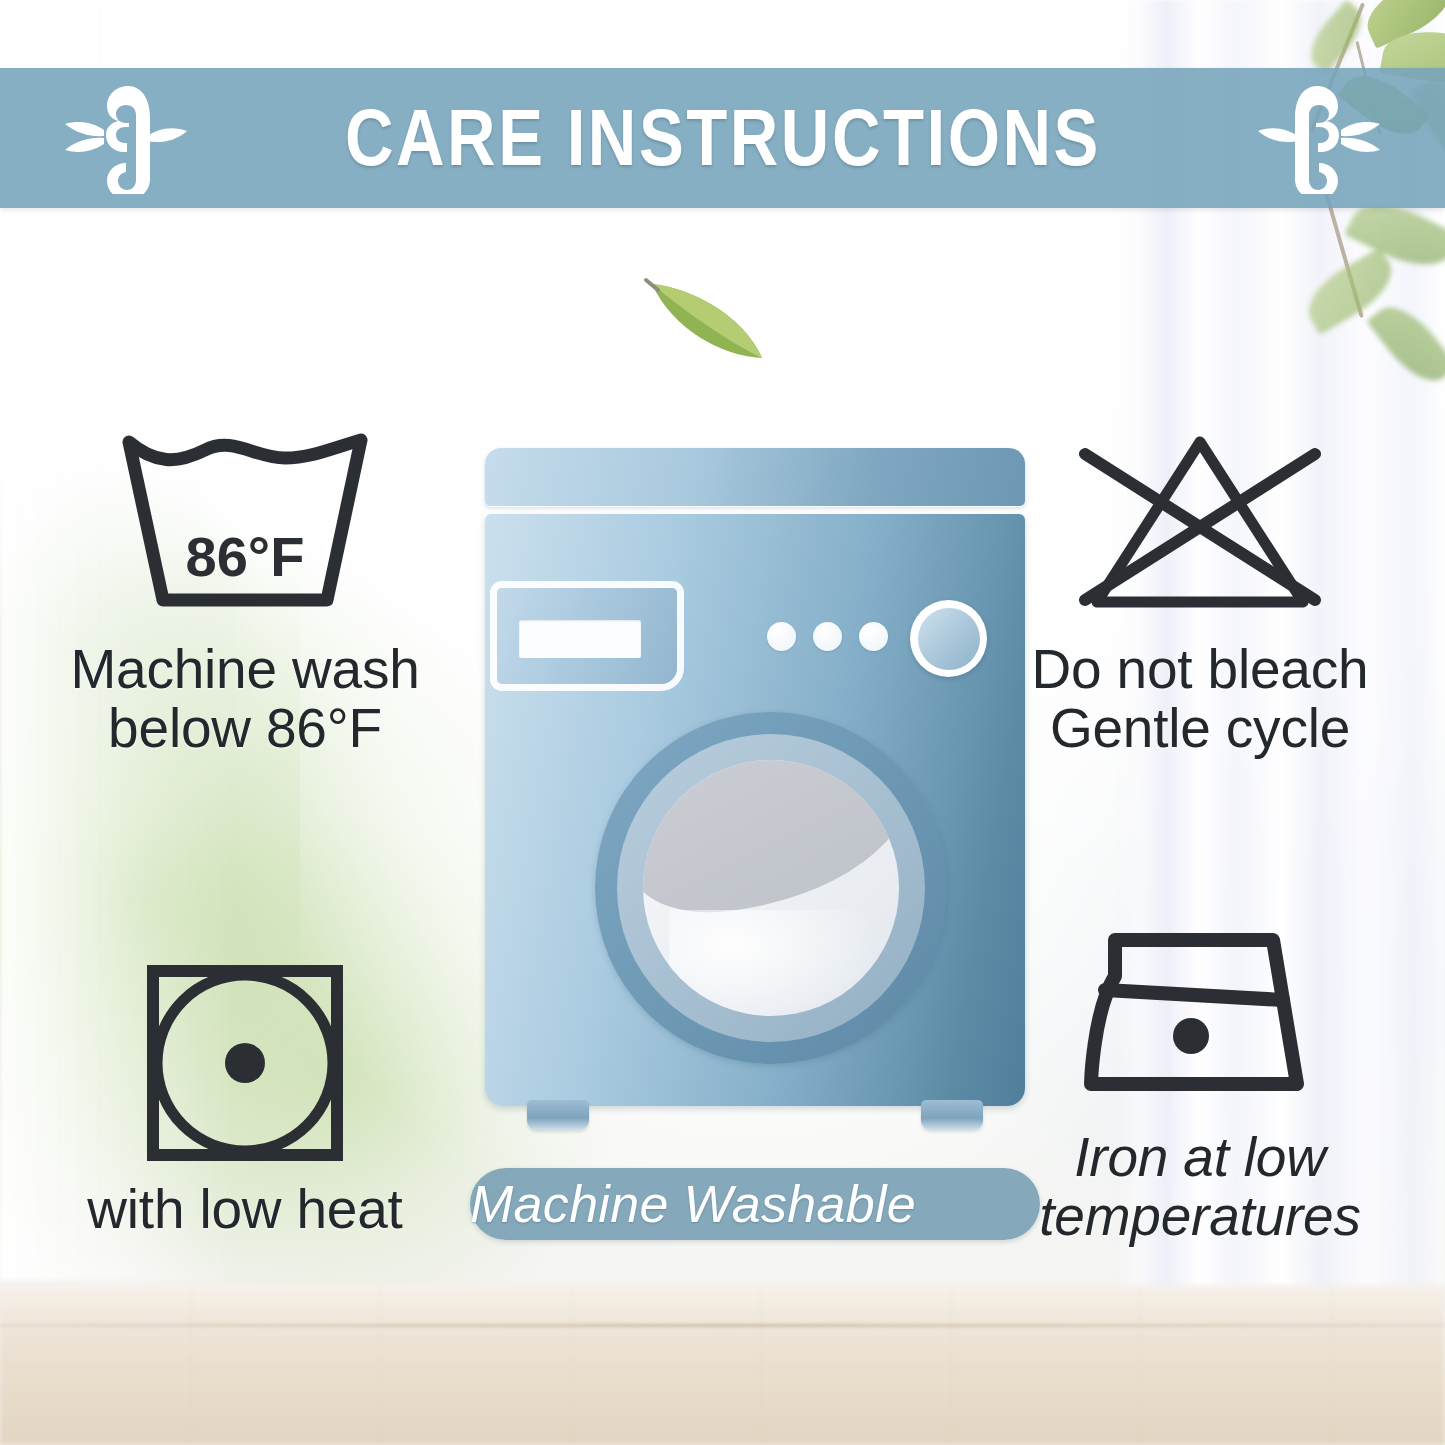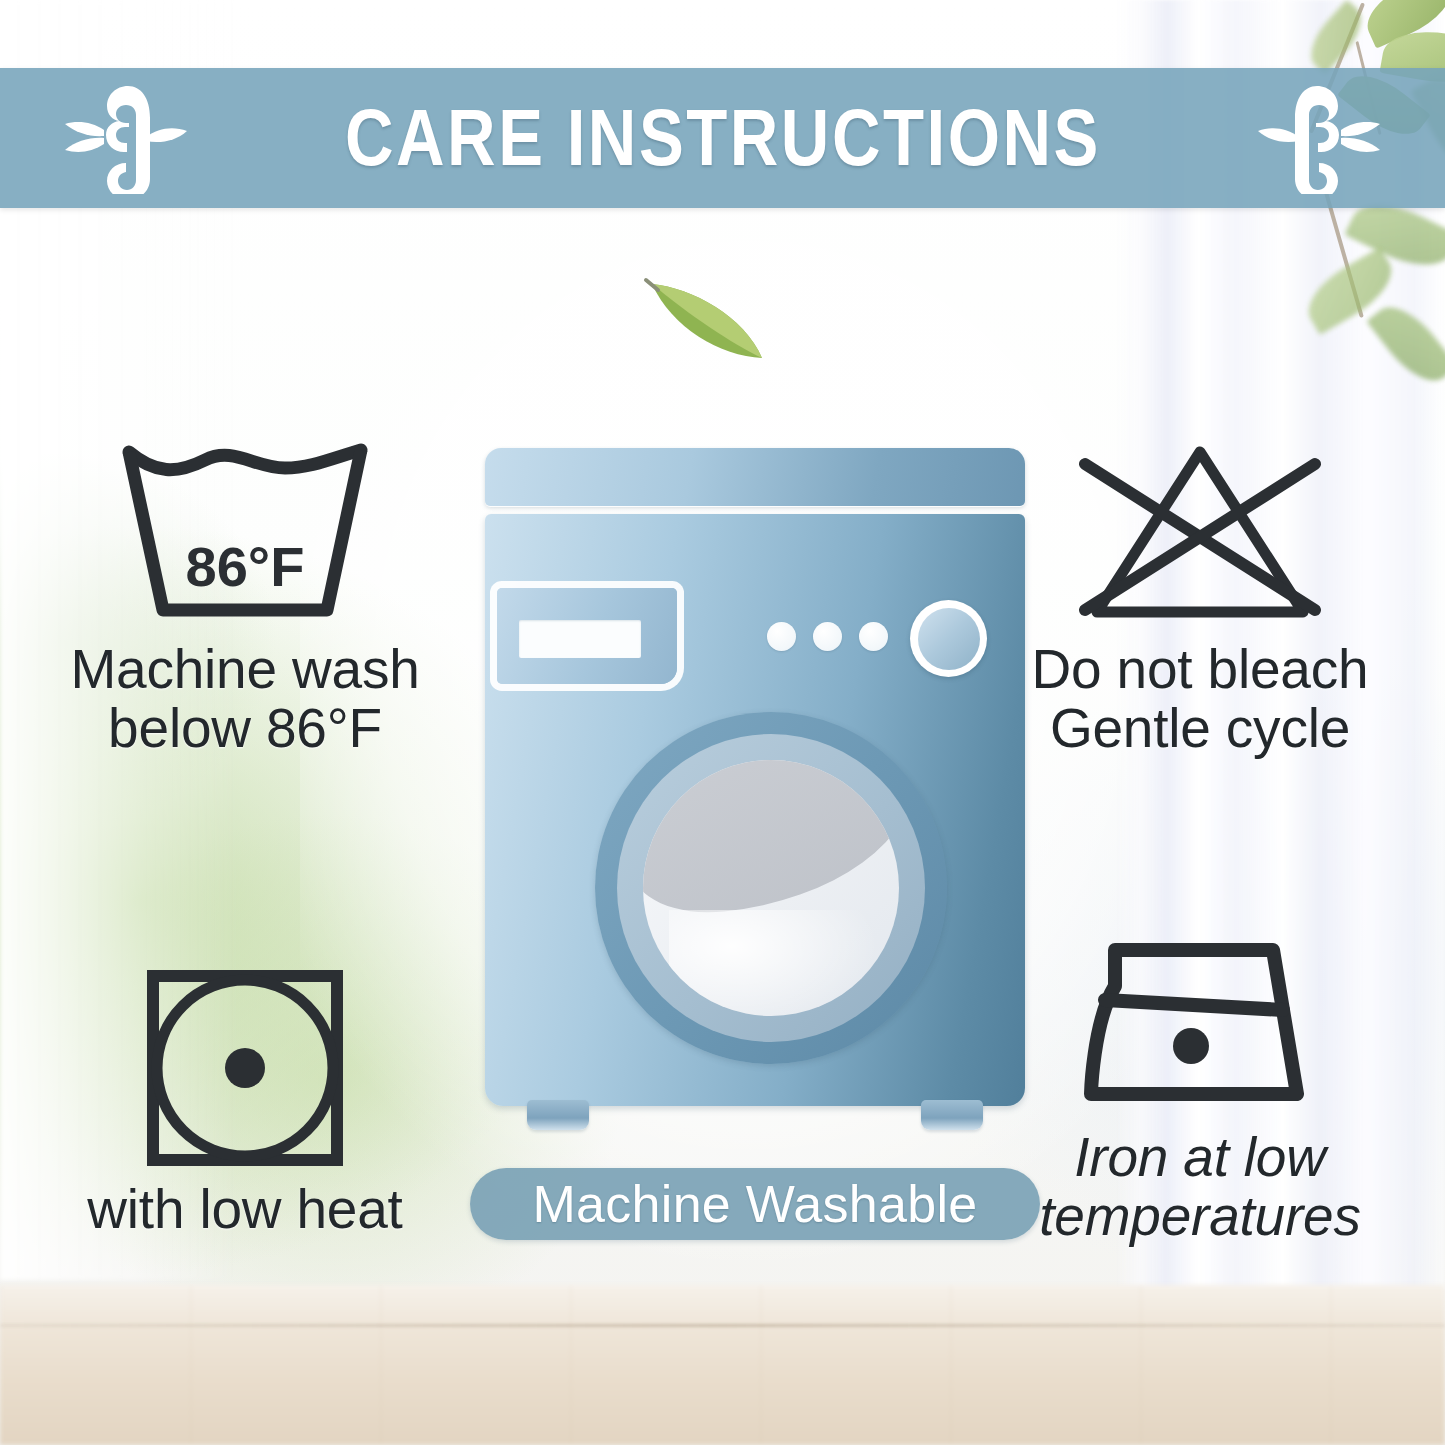--- a/index.html
+++ b/index.html
@@ -81,21 +81,21 @@
     white-space:nowrap;
     text-shadow:0 2px 3px rgba(40,70,85,.28);
     line-height:1;
   }
   .fleur{position:absolute;top:50%;transform:translateY(-50%);width:130px;height:112px;}
   .fleur-left{left:60px;}
   .fleur-right{right:60px;}
 
   
   .cell{position:absolute;width:430px;text-align:center;}
-  .cell .sym{height:210px;display:flex;align-items:flex-end;justify-content:center;}
+  .cell .sym{height:210px;display:flex;align-items:center;justify-content:center;}
   .cell .cap{
     margin-top:12px;
     font-size:55px;line-height:1.08;color:#23282c;
     letter-spacing:-.2px;
     text-shadow:0 1px 2px rgba(255,255,255,.85);
   }
   #cell-wash{left:30px;top:418px;}
   #cell-bleach{left:985px;top:418px;}
   #cell-dry{left:30px;top:958px;}
   #cell-iron{left:985px;top:906px;font-style:italic;}
@@ -177,22 +177,23 @@
     background:linear-gradient(180deg,#9dbdd2,#7ea3bd 60%,#cfe0ec);
     box-shadow:0 2px 3px rgba(60,90,110,.18);
   }
   #m-foot-l{left:42px;} #m-foot-r{right:42px;}
 
   
   .badge{
     position:absolute;left:470px;top:1168px;width:570px;height:72px;
     border-radius:36px;
     background:rgba(124,162,182,.93);
-    display:flex;align-items:center;justify-content:center;
+    display:flex;align-items:center;justify-content:flex-start;
     box-shadow:0 2px 5px rgba(60,95,115,.20);
+    font-style:italic;
   }
   .badge-text{
     color:#ffffff;font-size:52px;letter-spacing:.3px;
     text-shadow:0 1px 2px rgba(45,80,100,.35);
     white-space:nowrap;
   }
 </style>
 </head>
 <body>
 

